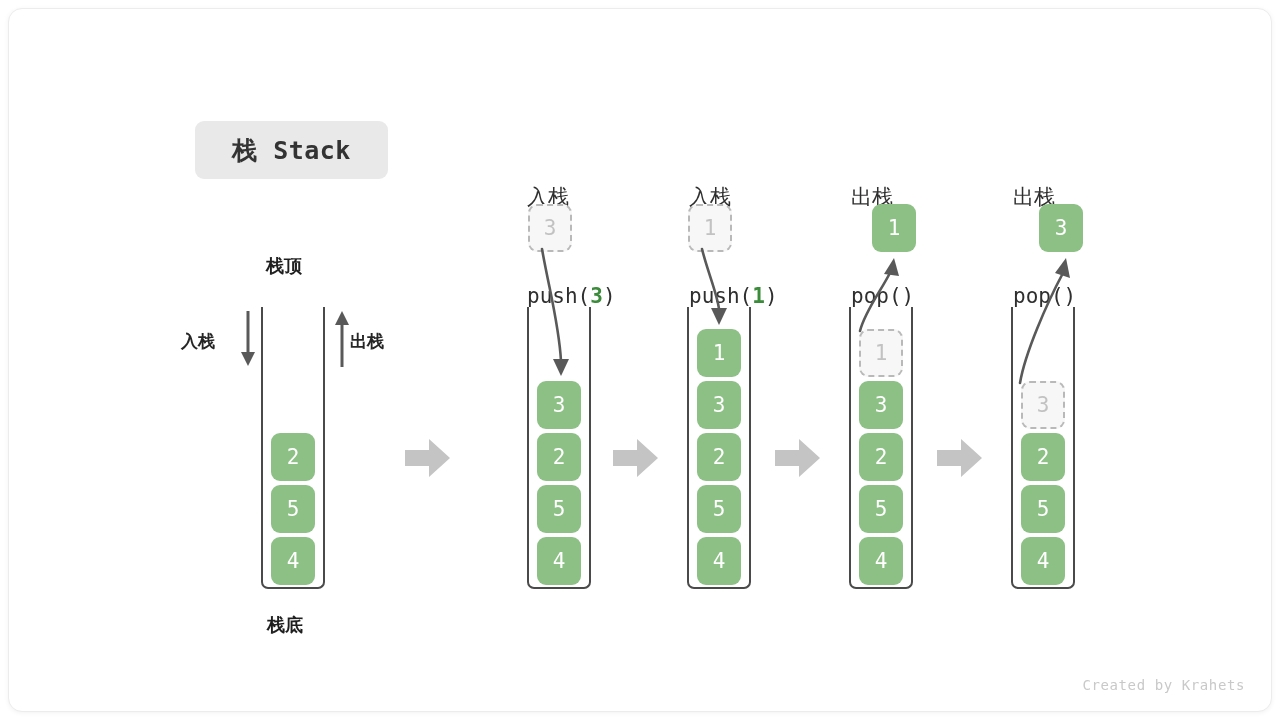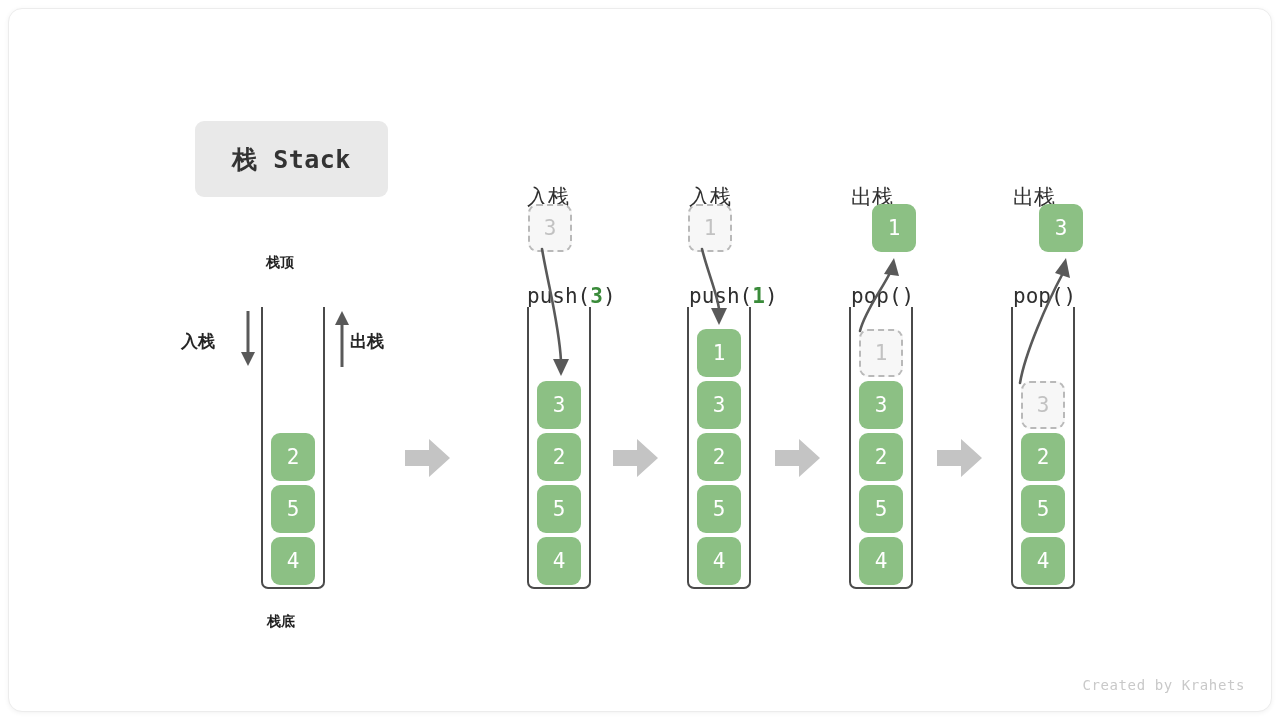--- a/index.html
+++ b/index.html
@@ -23,21 +23,21 @@
     border: 1px solid #ececec;
     border-radius: 14px;
     box-shadow: 0 1px 5px rgba(0,0,0,0.055);
     overflow: hidden;
   }
   .abs { position: absolute; }
 
   
   #title-badge {
     left: 186px; top: 112px;
-    width: 193px; height: 76px;
+    width: 193px; height: 58px;
     background: #e9e9e9;
     border-radius: 9px;
     display: flex; align-items: center; justify-content: center;
     font-family: "DejaVu Sans Mono", "Liberation Mono", monospace;
     font-size: 25px;
     font-weight: bold;
     color: #333333;
     letter-spacing: 0.5px;
   }
 
@@ -86,21 +86,21 @@
   }
 
   
   .side-label {
     font-size: 17px;
     font-weight: bold;
     color: #262626;
     white-space: nowrap;
   }
   .cap-label {
-    font-size: 14px;
+    font-size: 18px;
     font-weight: bold;
     color: #1f1f1f;
     white-space: nowrap;
   }
 
   
   #footer {
     right: 26px; bottom: 18px;
     font-family: "DejaVu Sans Mono", "Liberation Mono", monospace;
     font-size: 14px;

